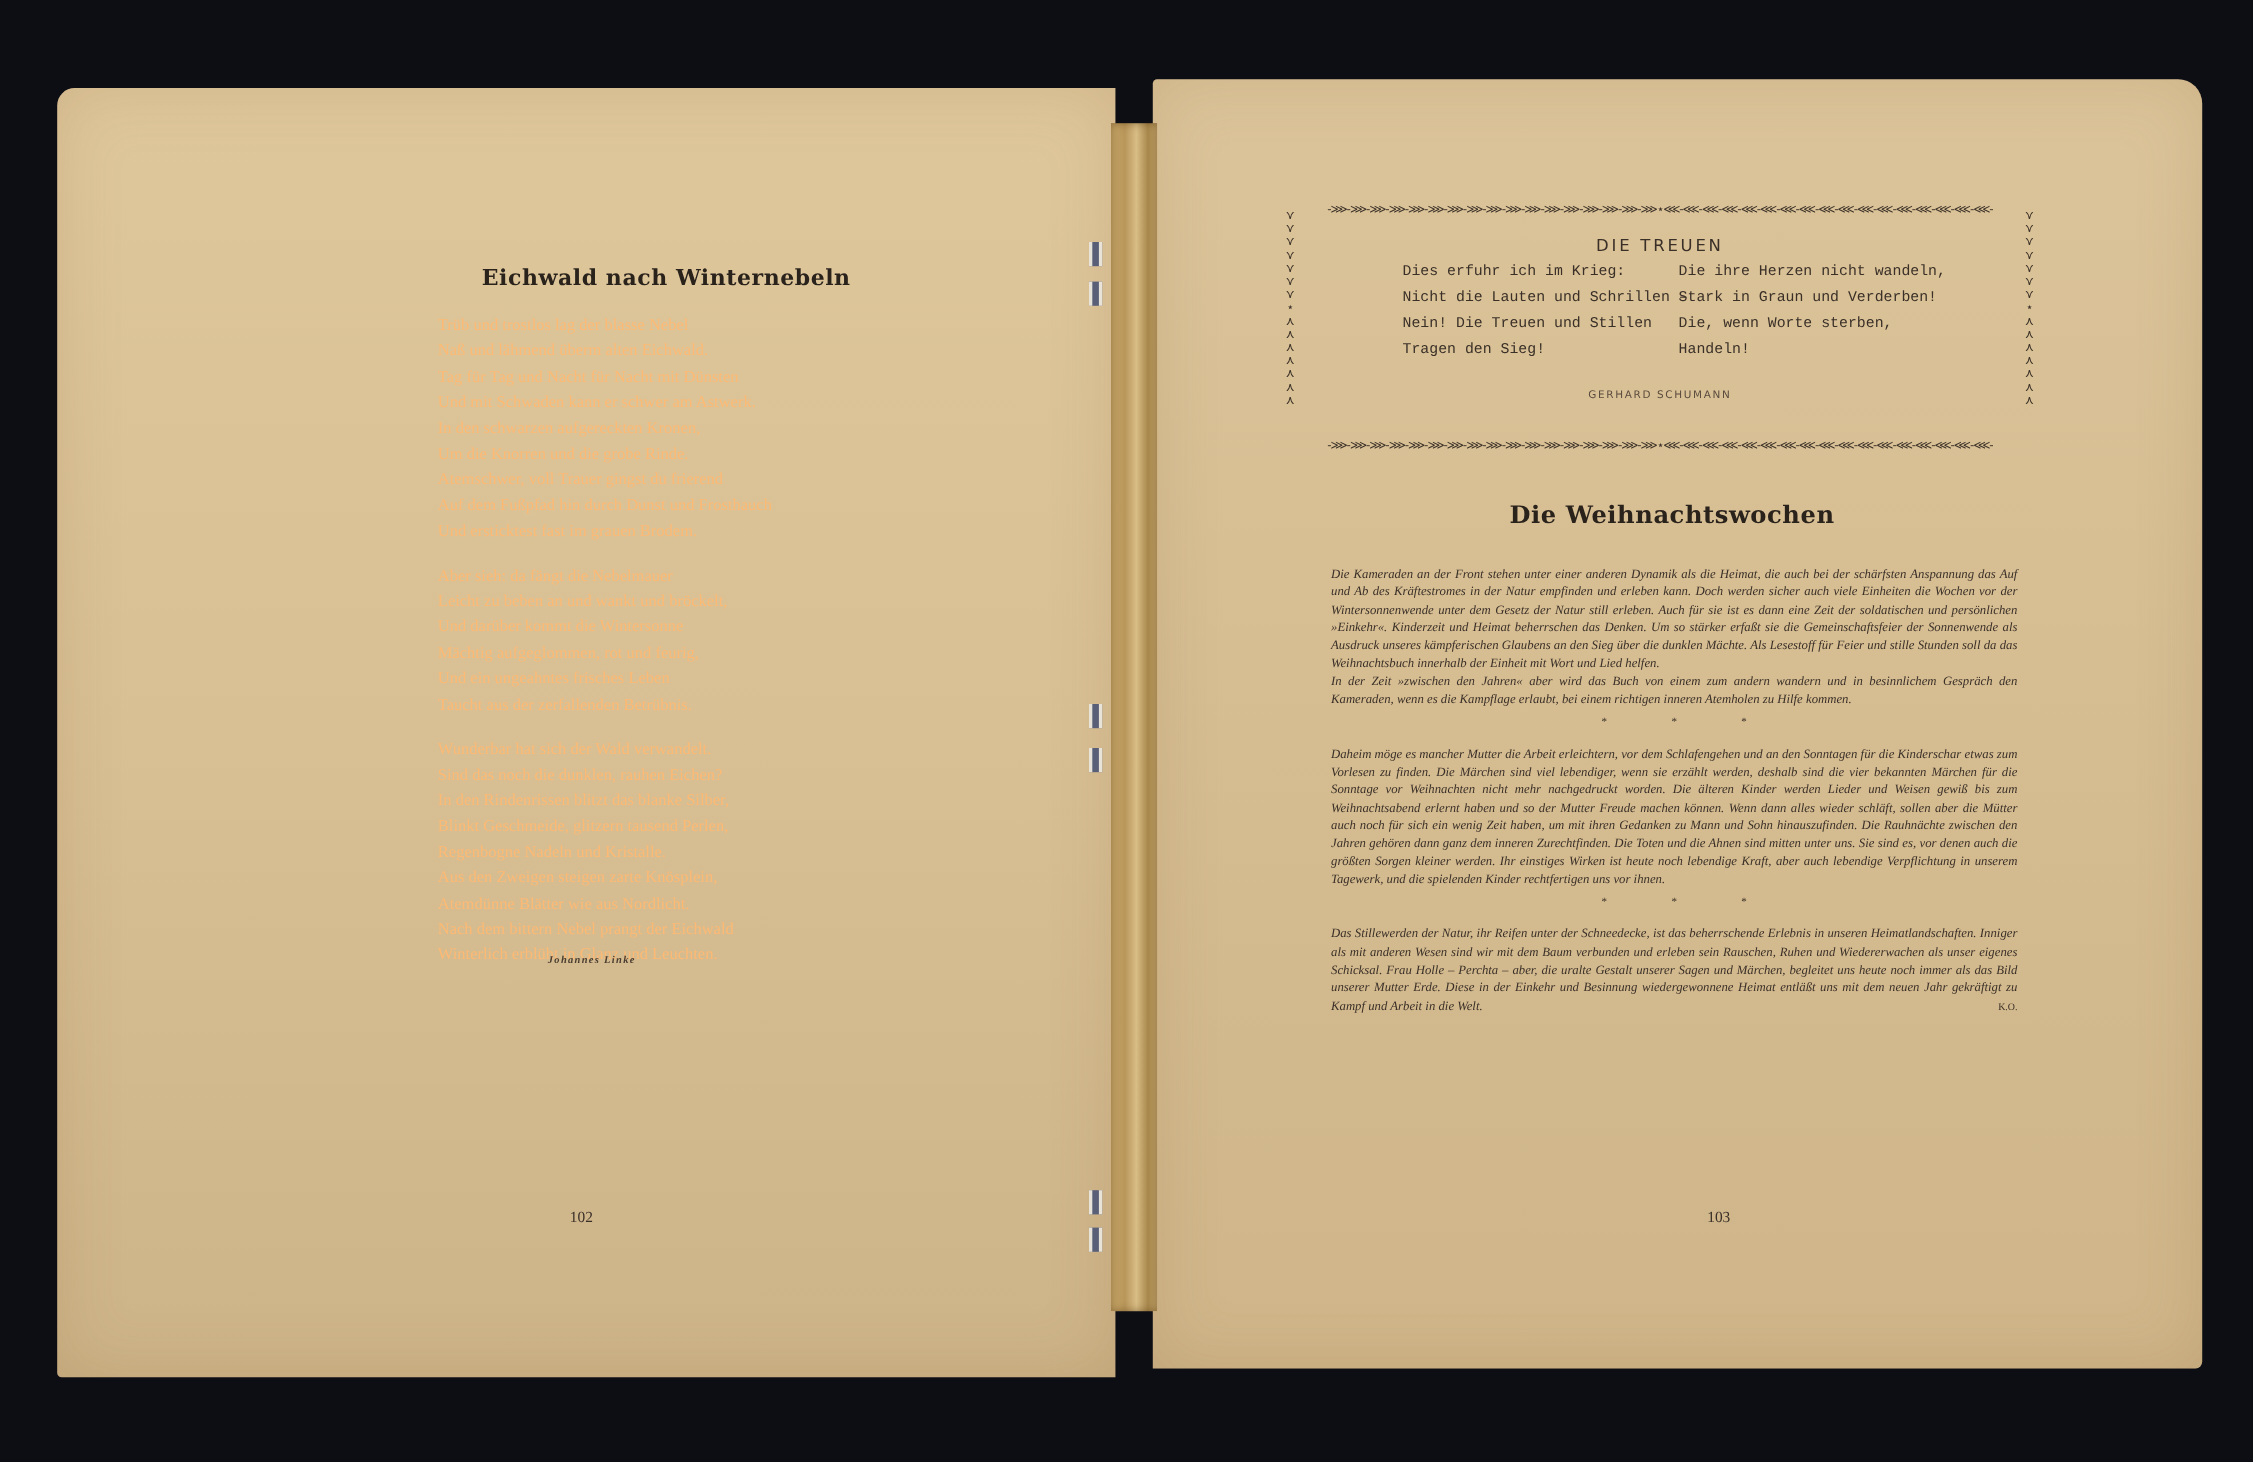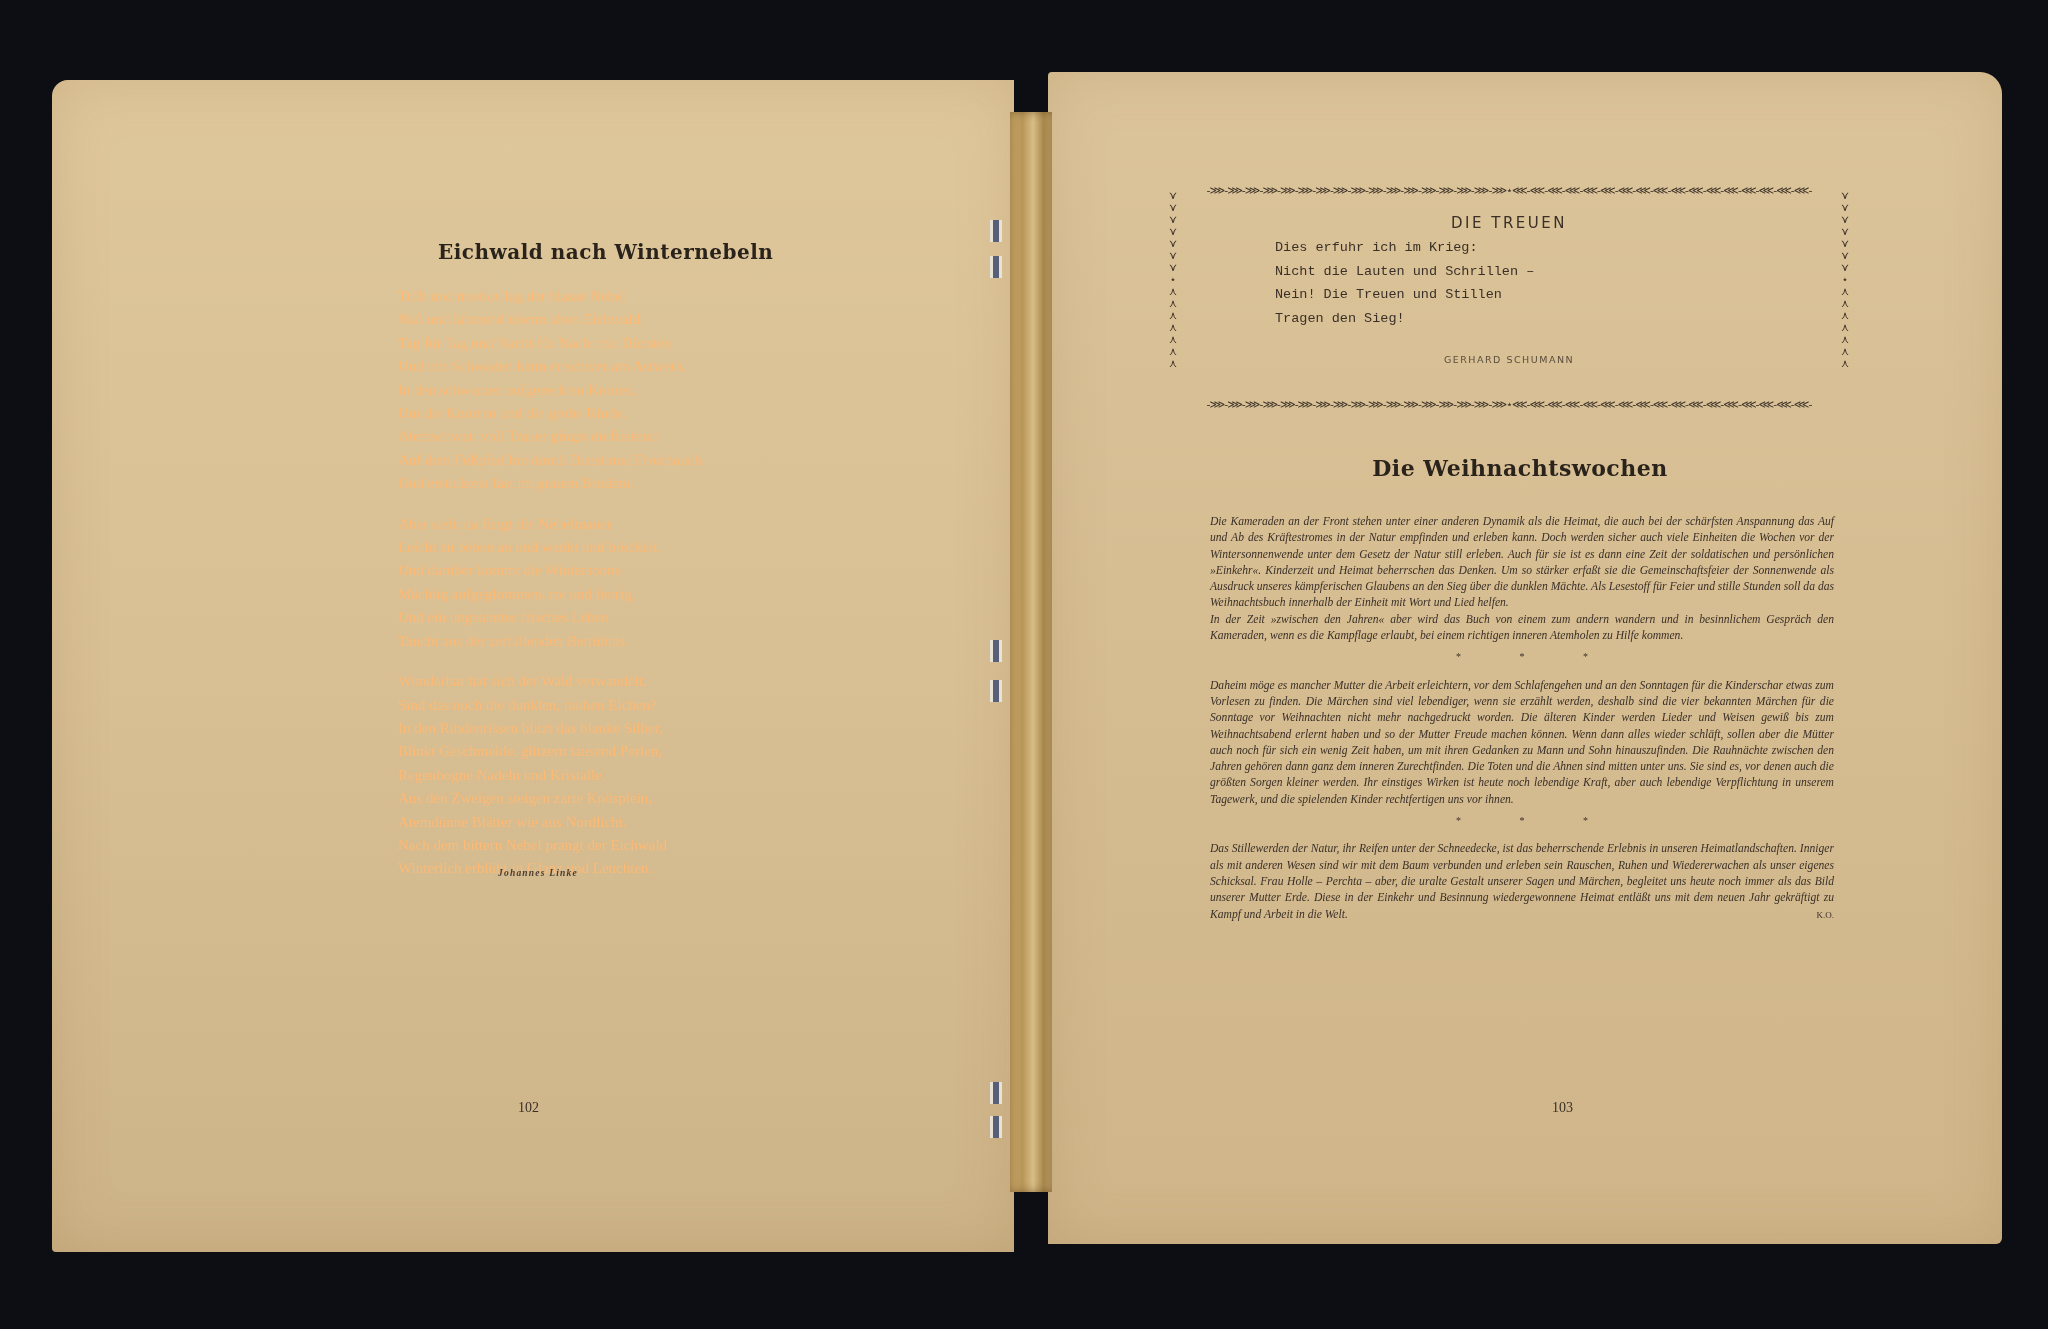--- a/index.html
+++ b/index.html
@@ -157,20 +157,26 @@
   <div class="orn-v" style="left:0;">⋎⋎⋎⋎⋎⋎⋎⋆⋏⋏⋏⋏⋏⋏⋏</div>
   <div class="orn-v" style="right:0;">⋎⋎⋎⋎⋎⋎⋎⋆⋏⋏⋏⋏⋏⋏⋏</div>
 
   <div class="treuen-title">DIE TREUEN</div>
   <div class="treuen-col" style="left:109px;">
     <div>Dies erfuhr ich im Krieg:</div>
     <div>Nicht die Lauten und Schrillen –</div>
     <div>Nein! Die Treuen und Stillen</div>
     <div>Tragen den Sieg!</div>
   </div>
+  <div class="treuen-col" style="left:360px;">
+    <div>Die ihre Herzen nicht wandeln,</div>
+    <div>Stark in Graun und Verderben!</div>
+    <div>Die, wenn Worte sterben,</div>
+    <div>Handeln!</div>
+  </div>
   <div class="treuen-author">GERHARD SCHUMANN</div>
 </div>
 
 <div class="fraktur prose-title">Die Weihnachtswochen</div>
 
 <div class="prose">
   <p>Die Kameraden an der Front stehen unter einer anderen Dynamik als die Heimat, die auch bei der schärfsten Anspannung das Auf und Ab des Kräftestromes in der Natur empfinden und erleben kann. Doch werden sicher auch viele Einheiten die Wochen vor der Wintersonnenwende unter dem Gesetz der Natur still erleben. Auch für sie ist es dann eine Zeit der soldatischen und persönlichen »Einkehr«. Kinderzeit und Heimat beherrschen das Denken. Um so stärker erfaßt sie die Gemeinschaftsfeier der Sonnenwende als Ausdruck unseres kämpferischen Glaubens an den Sieg über die dunklen Mächte. Als Lesestoff für Feier und stille Stunden soll da das Weihnachtsbuch innerhalb der Einheit mit Wort und Lied helfen.</p>
   <p>In der Zeit »zwischen den Jahren« aber wird das Buch von einem zum andern wandern und in besinnlichem Gespräch den Kameraden, wenn es die Kampflage erlaubt, bei einem richtigen inneren Atemholen zu Hilfe kommen.</p>
   <div class="stars">* * *</div>
   <p>Daheim möge es mancher Mutter die Arbeit erleichtern, vor dem Schlafengehen und an den Sonntagen für die Kinderschar etwas zum Vorlesen zu finden. Die Märchen sind viel lebendiger, wenn sie erzählt werden, deshalb sind die vier bekannten Märchen für die Sonntage vor Weihnachten nicht mehr nachgedruckt worden. Die älteren Kinder werden Lieder und Weisen gewiß bis zum Weihnachtsabend erlernt haben und so der Mutter Freude machen können. Wenn dann alles wieder schläft, sollen aber die Mütter auch noch für sich ein wenig Zeit haben, um mit ihren Gedanken zu Mann und Sohn hinauszufinden. Die Rauhnächte zwischen den Jahren gehören dann ganz dem inneren Zurechtfinden. Die Toten und die Ahnen sind mitten unter uns. Sie sind es, vor denen auch die größten Sorgen kleiner werden. Ihr einstiges Wirken ist heute noch lebendige Kraft, aber auch lebendige Verpflichtung in unserem Tagewerk, und die spielenden Kinder rechtfertigen uns vor ihnen.</p>

